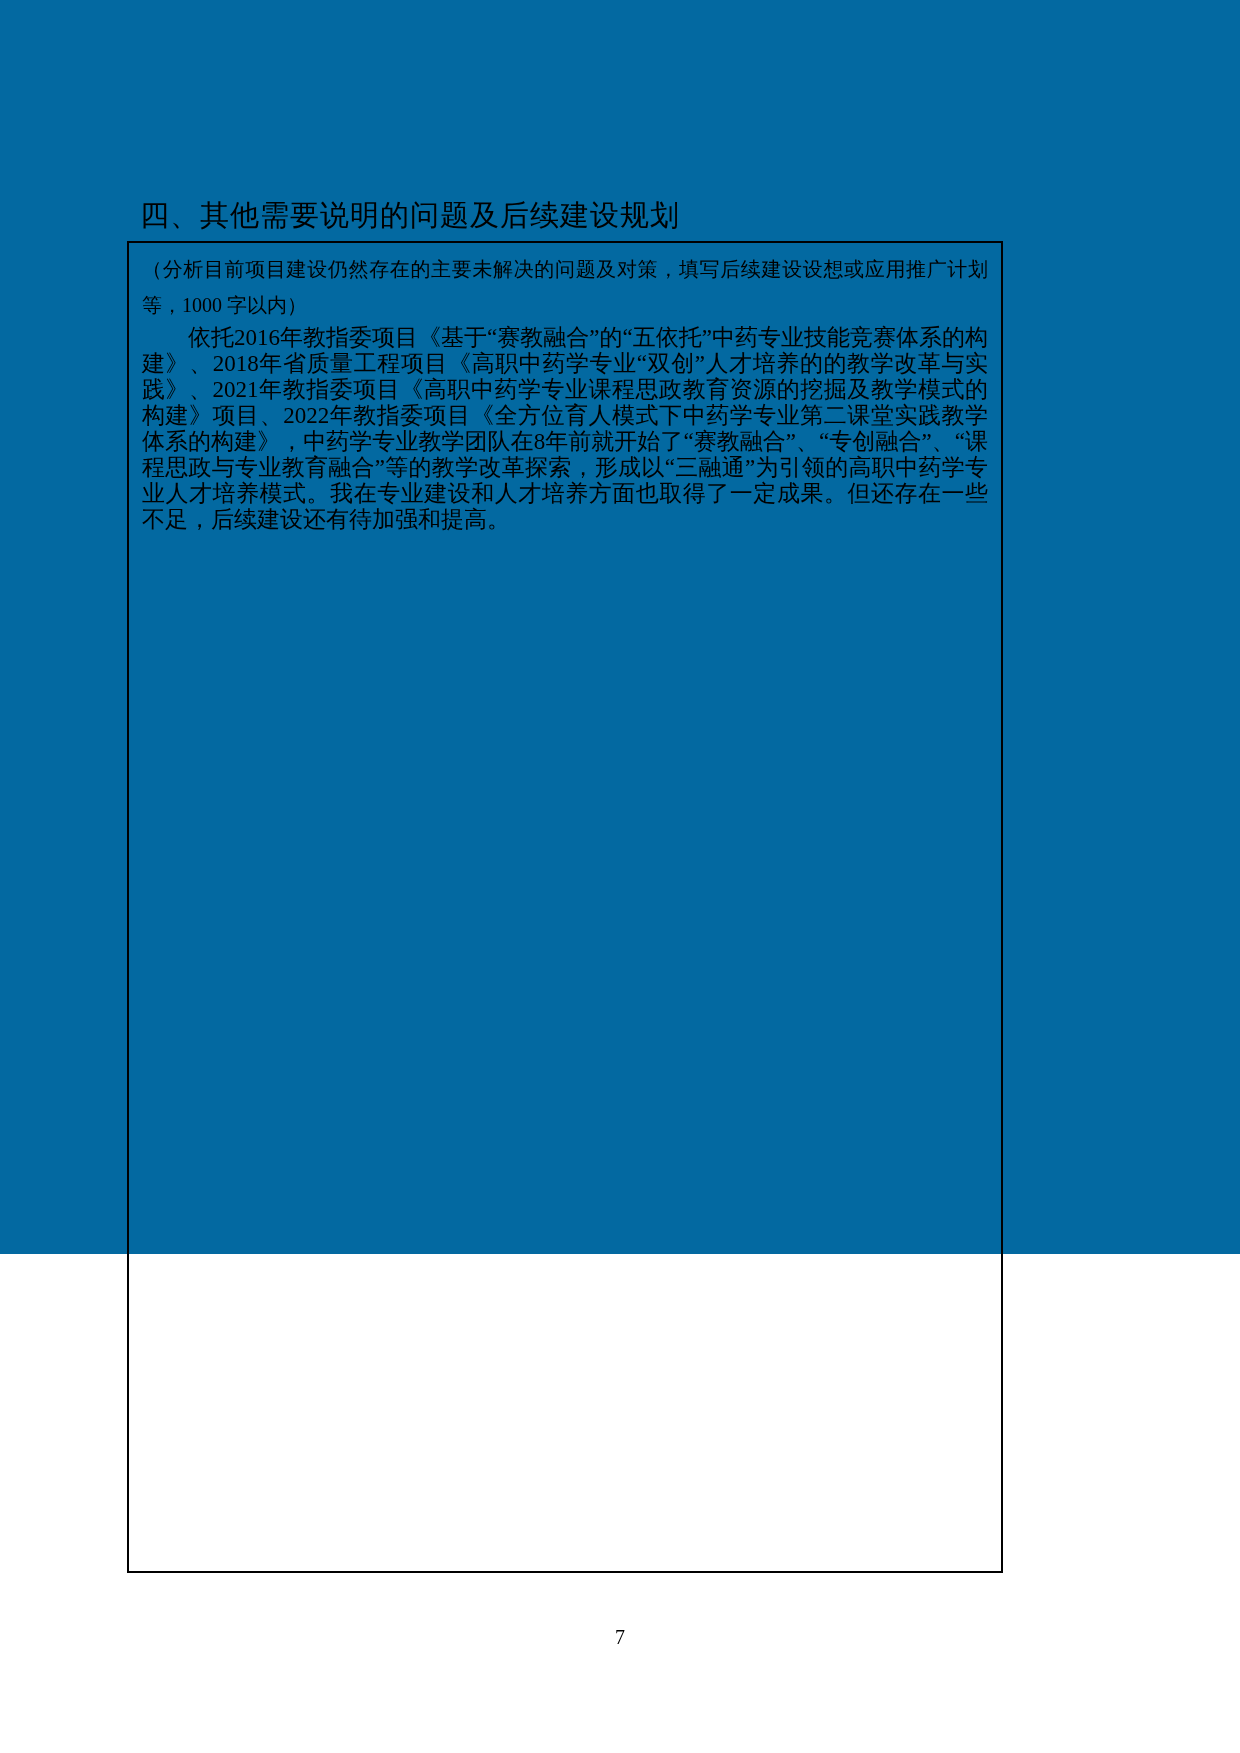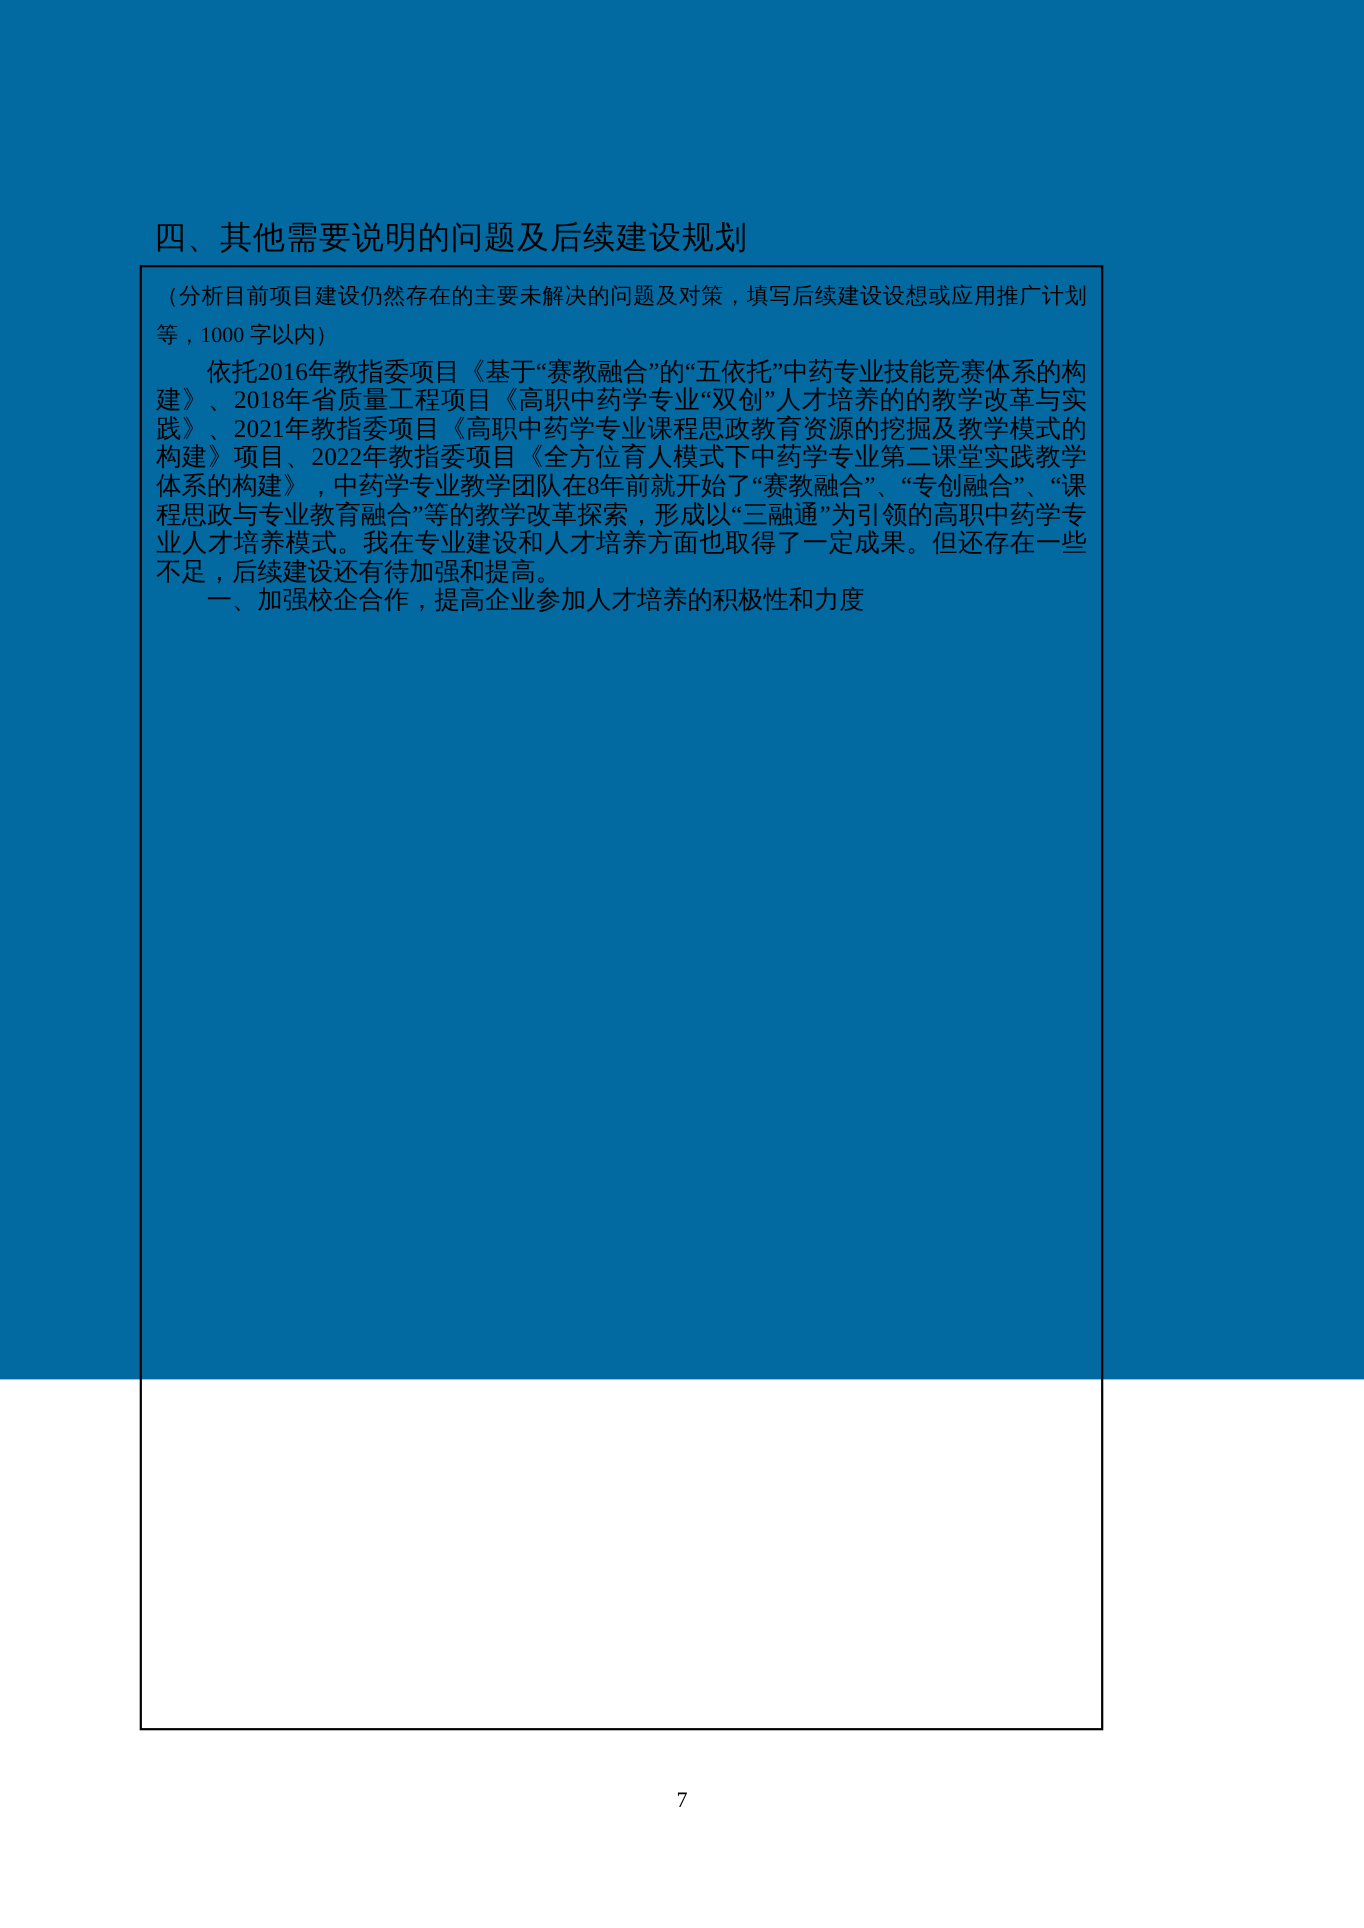--- a/index.html
+++ b/index.html
@@ -72,20 +72,19 @@
 <div class="page">
 
   <h1 class="doc-title">四、其他需要说明的问题及后续建设规划</h1>
 
   <div class="content-box">
 
     <p class="prompt-text">（分析目前项目建设仍然存在的主要未解决的问题及对策，填写后续建设设想或应用推广计划等，1000 字以内）</p>
 
     <div class="body-paragraphs">
       <p>依托2016年教指委项目《基于“赛教融合”的“五依托”中药专业技能竞赛体系的构建》、2018年省质量工程项目《高职中药学专业“双创”人才培养的的教学改革与实践》、2021年教指委项目《高职中药学专业课程思政教育资源的挖掘及教学模式的构建》项目、2022年教指委项目《全方位育人模式下中药学专业第二课堂实践教学体系的构建》，中药学专业教学团队在8年前就开始了“赛教融合”、“专创融合”、“课程思政与专业教育融合”等的教学改革探索，形成以“三融通”为引领的高职中药学专业人才培养模式。我在专业建设和人才培养方面也取得了一定成果。但还存在一些不足，后续建设还有待加强和提高。</p>
-      <p>一、加强校企合作，提高企业参加人才培养的积极性和力度</p>
     </div>
 
   </div>
 
   <div class="page-number">7</div>
 
 </div>
 
 </body></html>

